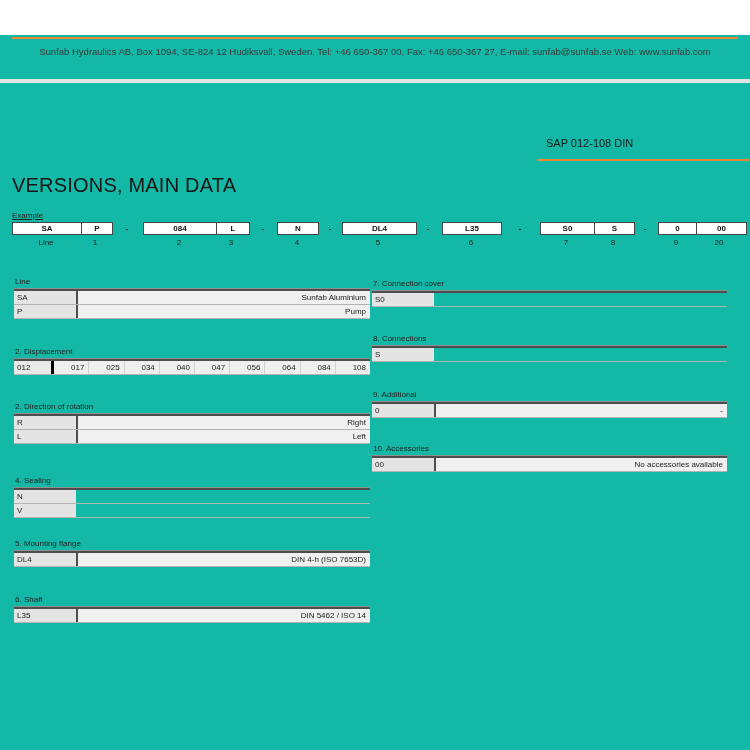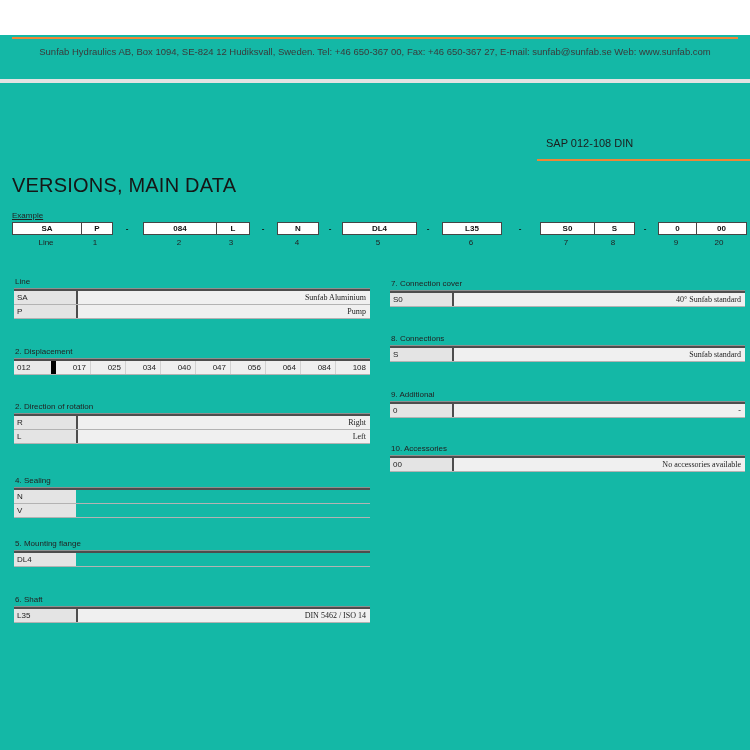--- a/index.html
+++ b/index.html
@@ -33,31 +33,31 @@
   .enum{position:absolute;top:0;font-size:8px;color:#222;transform:translateX(-50%);white-space:nowrap;}
 
   
   .tblock{position:absolute;box-sizing:border-box;}
   .tbl-title{font-size:8px;line-height:8px;padding:0 0 2px 1px;border-bottom:1px solid #8f8f8f;color:#222;}
   .tbody{border-top:2px solid #4d4d4d;margin-top:0;}
   .trow{display:flex;height:13px;border-bottom:1px solid #b3b3b3;}
   .code{width:62px;background:#e4e4e4;font-size:8px;display:flex;align-items:center;
         padding-left:3px;box-sizing:border-box;color:#1c1c1c;}
   .val{flex:1;background:#f0f0f0;border-left:2px solid #4d4d4d;font-size:8px;display:flex;
-       align-items:center;justify-content:flex-end;padding-right:4px;box-sizing:border-box;color:#1c1c1c;font-family:Liberation Serif, serif;}
+       align-items:center;justify-content:flex-end;padding-right:4px;box-sizing:border-box;color:#1c1c1c;}
   
   .drow{display:flex;height:13px;border-bottom:1px solid #b3b3b3;}
   .dcell{flex:1;background:#efefef;font-size:8px;display:flex;align-items:center;
          justify-content:flex-end;padding-right:4px;box-sizing:border-box;
          border-left:1px solid #d2d2d2;color:#1c1c1c;}
   .dcell.first{justify-content:flex-start;padding-left:3px;border-left:none;background:#e9e9e9;}
-  .dcell.second{border-left:5px solid #000000;}
+  .dcell.second{border-left:3px solid #000000;}
 
   .col-left{left:14px;width:356px;}
-  .col-right{left:390px;width:355px;}
+  .col-right{left:372px;width:355px;}
   .t-line{top:243px;} .t-disp{top:313px;} .t-rot{top:368px;}
   .t-seal{top:442px;} .t-mount{top:505px;} .t-shaft{top:561px;}
   .t-cover{top:245px;} .t-conn{top:300px;} .t-addl{top:356px;} .t-acc{top:410px;}
 </style>
 </head>
 <body>
 
 <div class="page">
 
   <div class="top-rule"></div>
@@ -175,50 +175,49 @@
         <div class="code">V</div>
       </div>
     </div>
   </div>
 
   <div class="tblock col-left t-mount">
     <div class="tbl-title">5. Mounting flange</div>
     <div class="tbody">
       <div class="trow">
         <div class="code">DL4</div>
+        <div class="val">DIN 4-h (ISO 7653D)</div>
       </div>
     </div>
   </div>
 
   <div class="tblock col-left t-shaft">
     <div class="tbl-title">6. Shaft</div>
     <div class="tbody">
       <div class="trow">
         <div class="code">L35</div>
         <div class="val">DIN 5462 / ISO 14</div>
       </div>
     </div>
   </div>
 
   <div class="tblock col-right t-cover">
     <div class="tbl-title">7. Connection cover</div>
     <div class="tbody">
       <div class="trow">
         <div class="code">S0</div>
-        <div class="val">40° Sunfab standard</div>
       </div>
     </div>
   </div>
 
   <div class="tblock col-right t-conn">
     <div class="tbl-title">8. Connections</div>
     <div class="tbody">
       <div class="trow">
         <div class="code">S</div>
-        <div class="val">Sunfab standard</div>
       </div>
     </div>
   </div>
 
   <div class="tblock col-right t-addl">
     <div class="tbl-title">9. Additional</div>
     <div class="tbody">
       <div class="trow">
         <div class="code">0</div>
         <div class="val">-</div>

